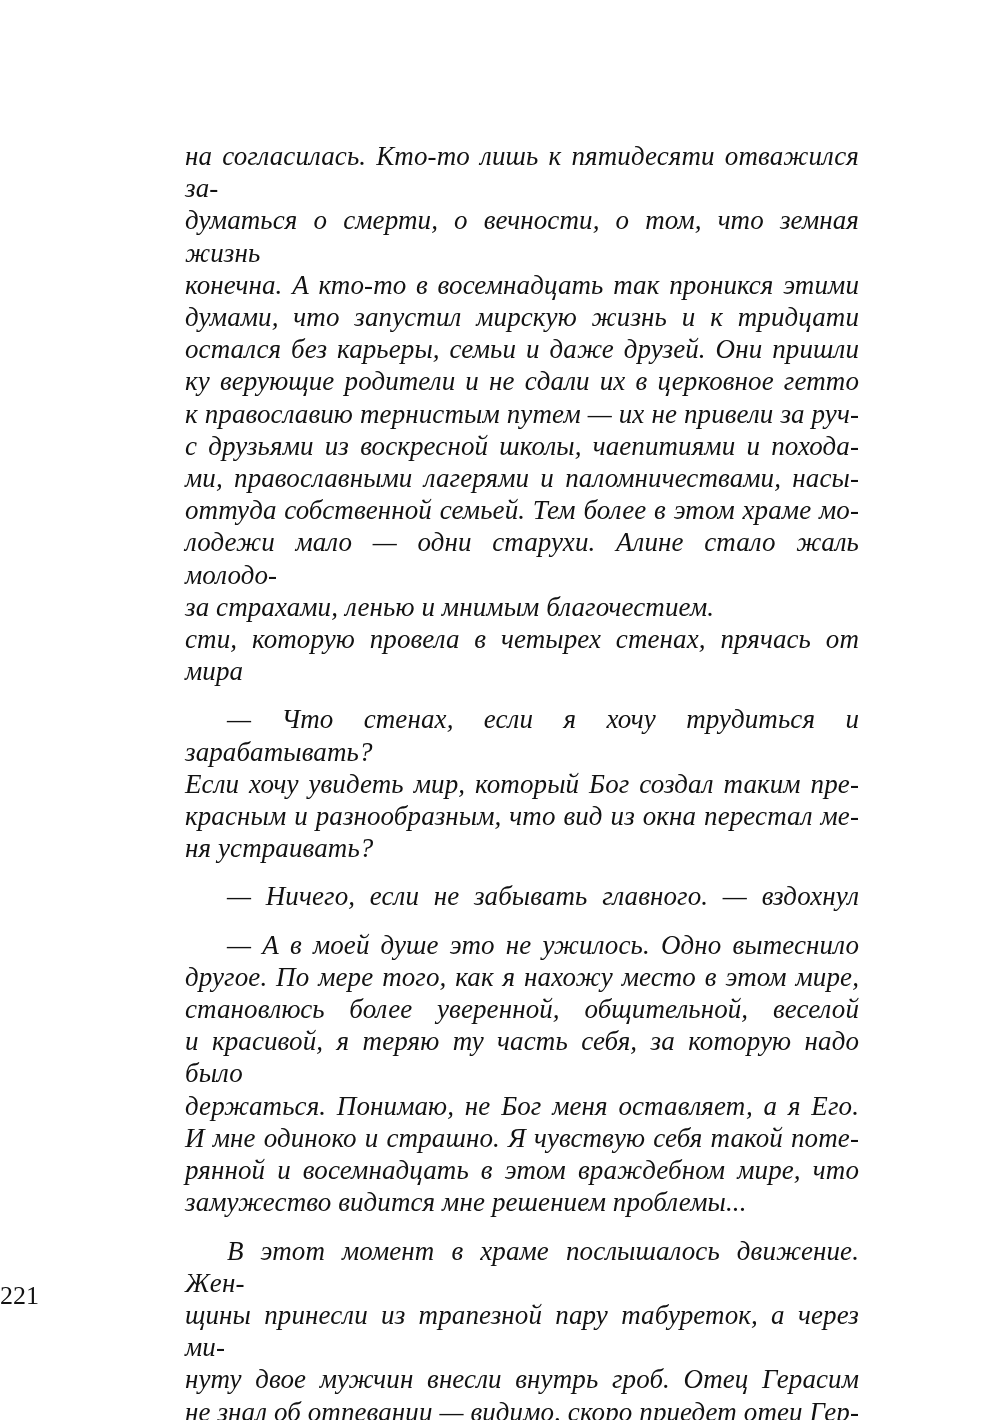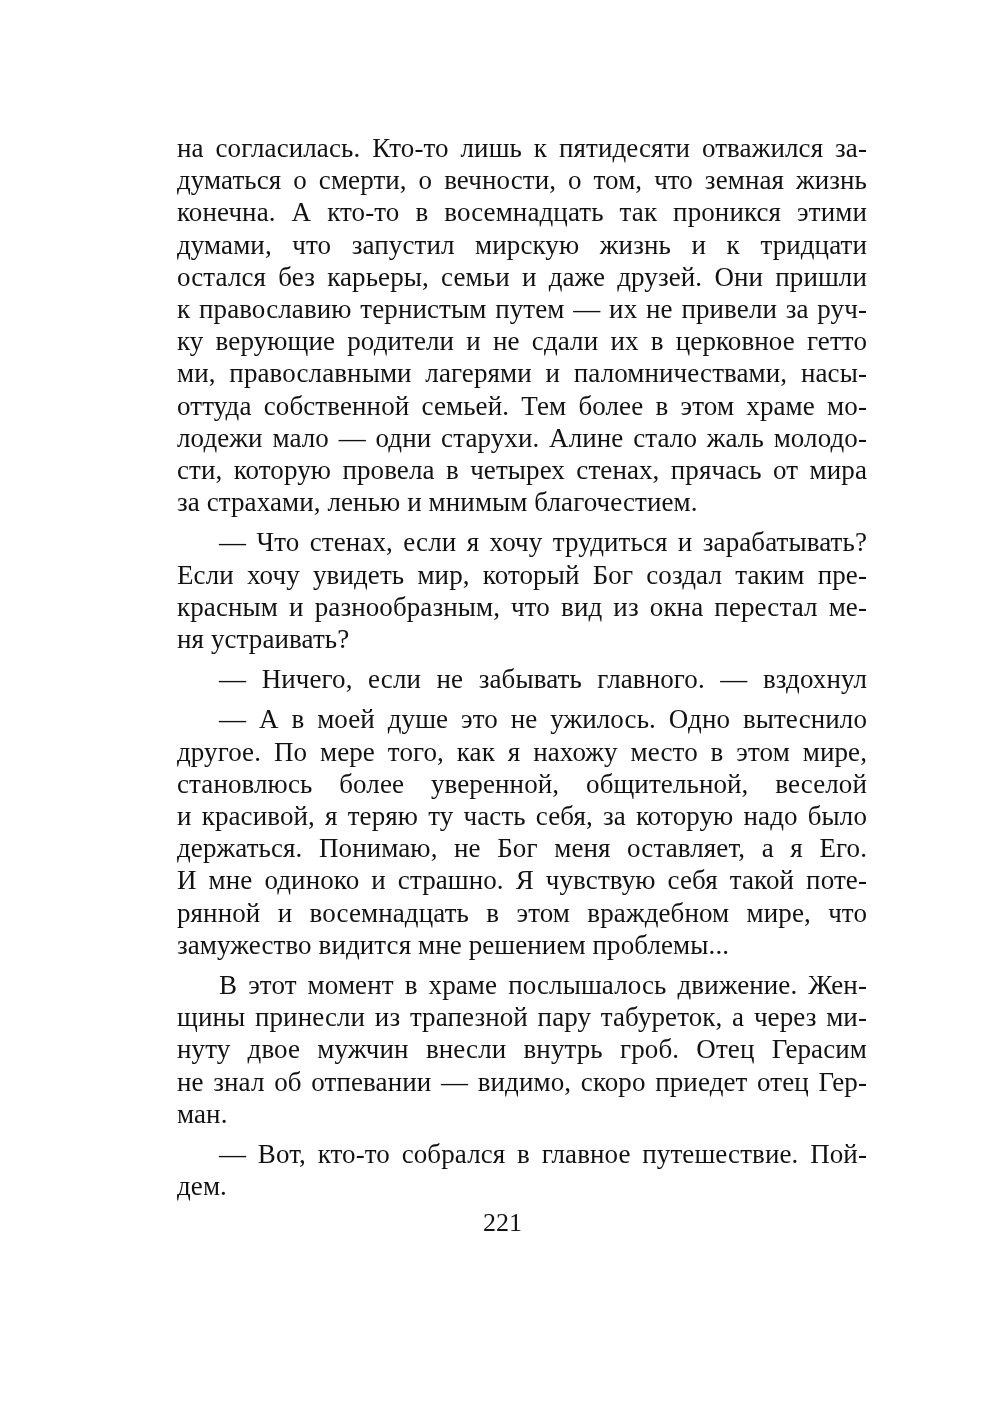--- a/index.html
+++ b/index.html
@@ -17,65 +17,66 @@
     font-family: "Liberation Serif", "DejaVu Serif", serif;
     overflow: hidden;
   }
   .text-column {
     position: absolute;
     left: 169px;
     top: 124px;
     width: 706px;
   }
   .paragraph {
-    margin: 8px;
+    margin: 16px;
     padding: 0;
+    font-style: italic;
   }
   .text-line {
     font-size: 27px;
     line-height: 32.2px;
     text-align: justify;
     text-align-last: justify;
     letter-spacing: 0.1px;
     white-space: normal;
   }
   .text-line.para-end {
     text-align-last: left;
   }
   .text-line.first-line {
     text-indent: 42px;
   }
   .page-number {
     position: absolute;
-    top: 1208px;
+    top: 1281px;
     left: 0;
     width: 1005px;
-    text-align: center;
     font-size: 26px;
     line-height: 30px;
   }
 </style>
 </head>
 <body>
 
 <div class="book-page">
   <div class="text-column">
       <div class="paragraph">
         <div class="text-line">на согласилась. Кто-то лишь к пятидесяти отважился за-</div>
         <div class="text-line">думаться о смерти, о вечности, о том, что земная жизнь</div>
         <div class="text-line">конечна. А кто-то в восемнадцать так проникся этими</div>
         <div class="text-line">думами, что запустил мирскую жизнь и к тридцати</div>
         <div class="text-line">остался без карьеры, семьи и даже друзей. Они пришли</div>
+        <div class="text-line">ку верующие родители и не сдали их в церковное гетто</div>
         <div class="text-line">к православию тернистым путем — их не привели за руч-</div>
-        <div class="text-line">ку верующие родители и не сдали их в церковное гетто</div>
+        <div class="text-line">с друзьями из воскресной школы, чаепитиями и похода-</div>
         <div class="text-line">ми, православными лагерями и паломничествами, насы-</div>
         <div class="text-line">оттуда собственной семьей. Тем более в этом храме мо-</div>
         <div class="text-line">лодежи мало — одни старухи. Алине стало жаль молодо-</div>
+        <div class="text-line para-end">за страхами, ленью и мнимым благочестием.</div>
         <div class="text-line">сти, которую провела в четырех стенах, прячась от мира</div>
-        <div class="text-line para-end">за страхами, ленью и мнимым благочестием.</div>
       </div>
       <div class="paragraph">
         <div class="text-line first-line">— Что стенах, если я хочу трудиться и зарабатывать?</div>
         <div class="text-line">Если хочу увидеть мир, который Бог создал таким пре-</div>
         <div class="text-line">красным и разнообразным, что вид из окна перестал ме-</div>
         <div class="text-line para-end">ня устраивать?</div>
       </div>
       <div class="paragraph">
         <div class="text-line first-line">— Ничего, если не забывать главного. — вздохнул</div>
       </div>

